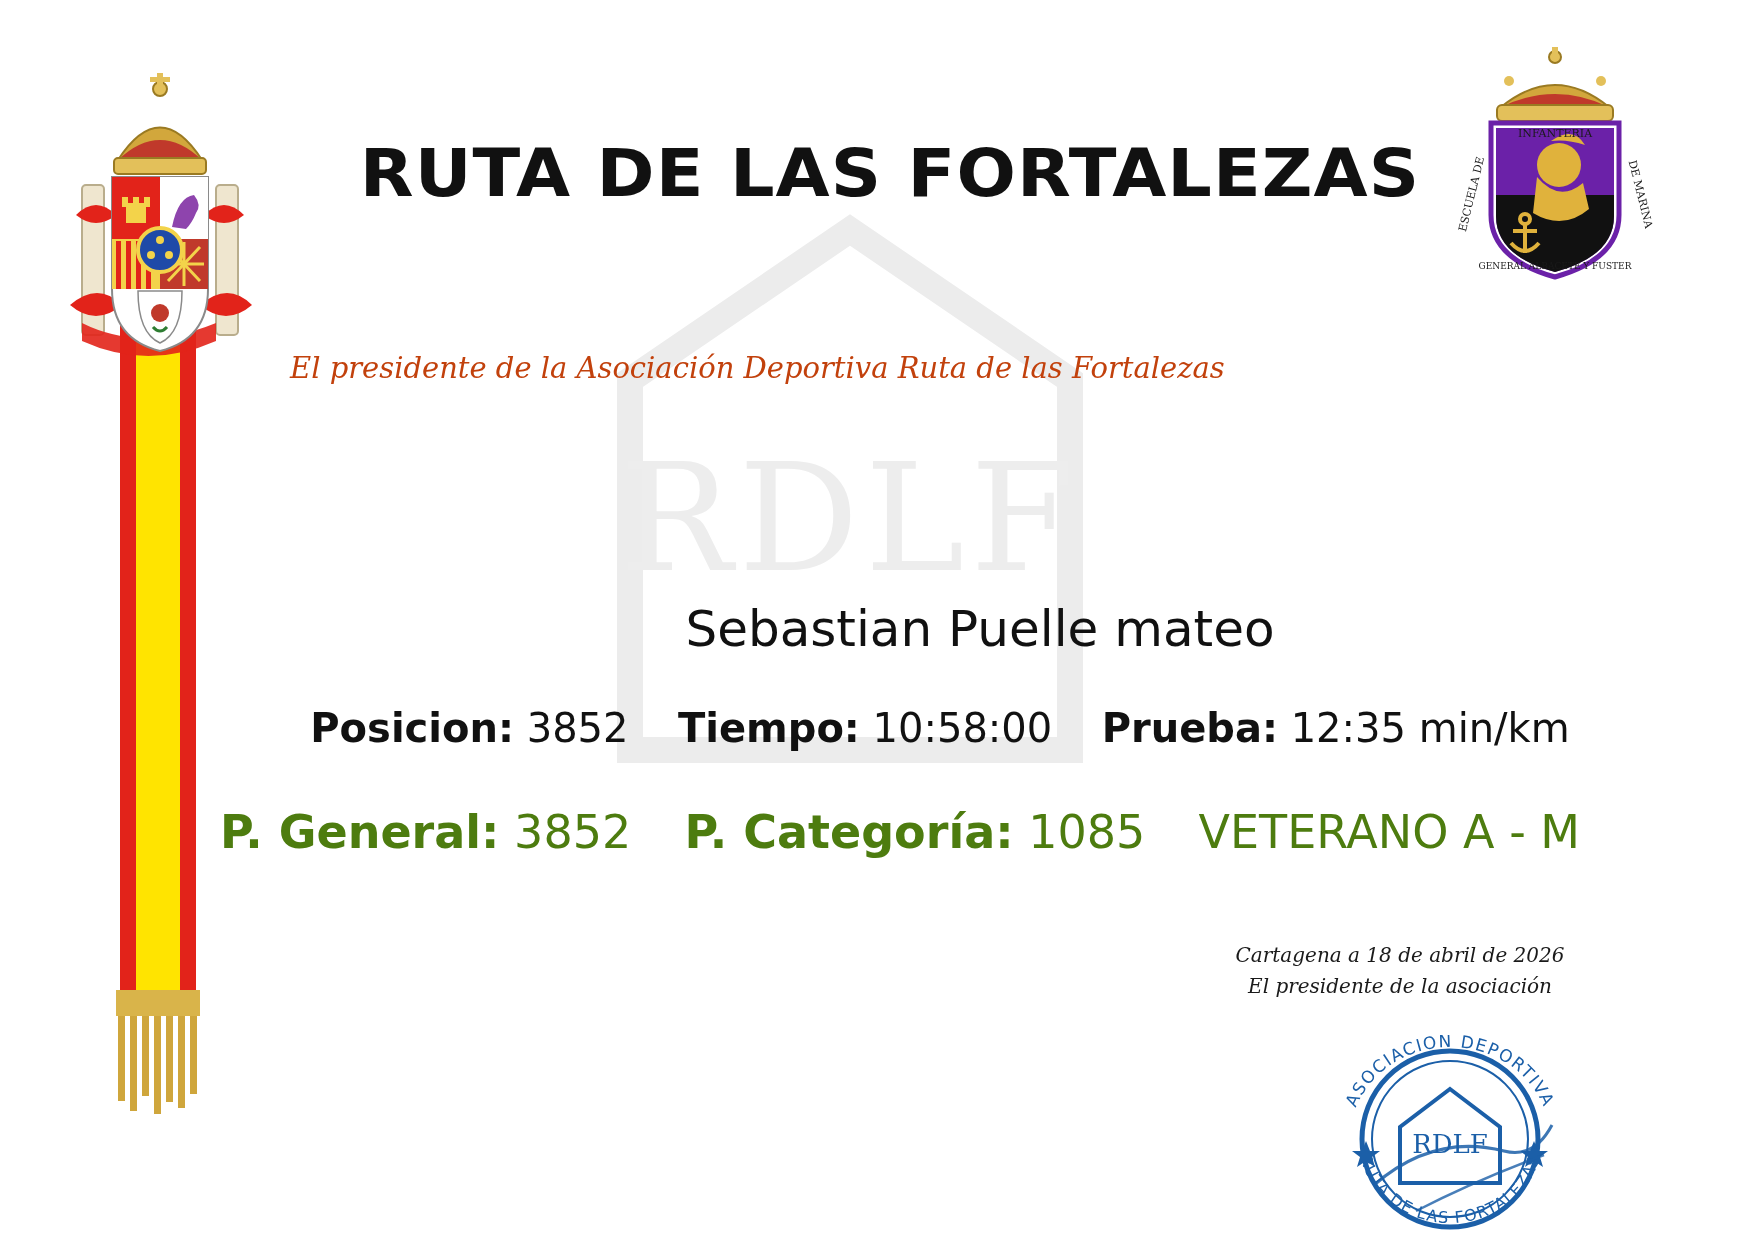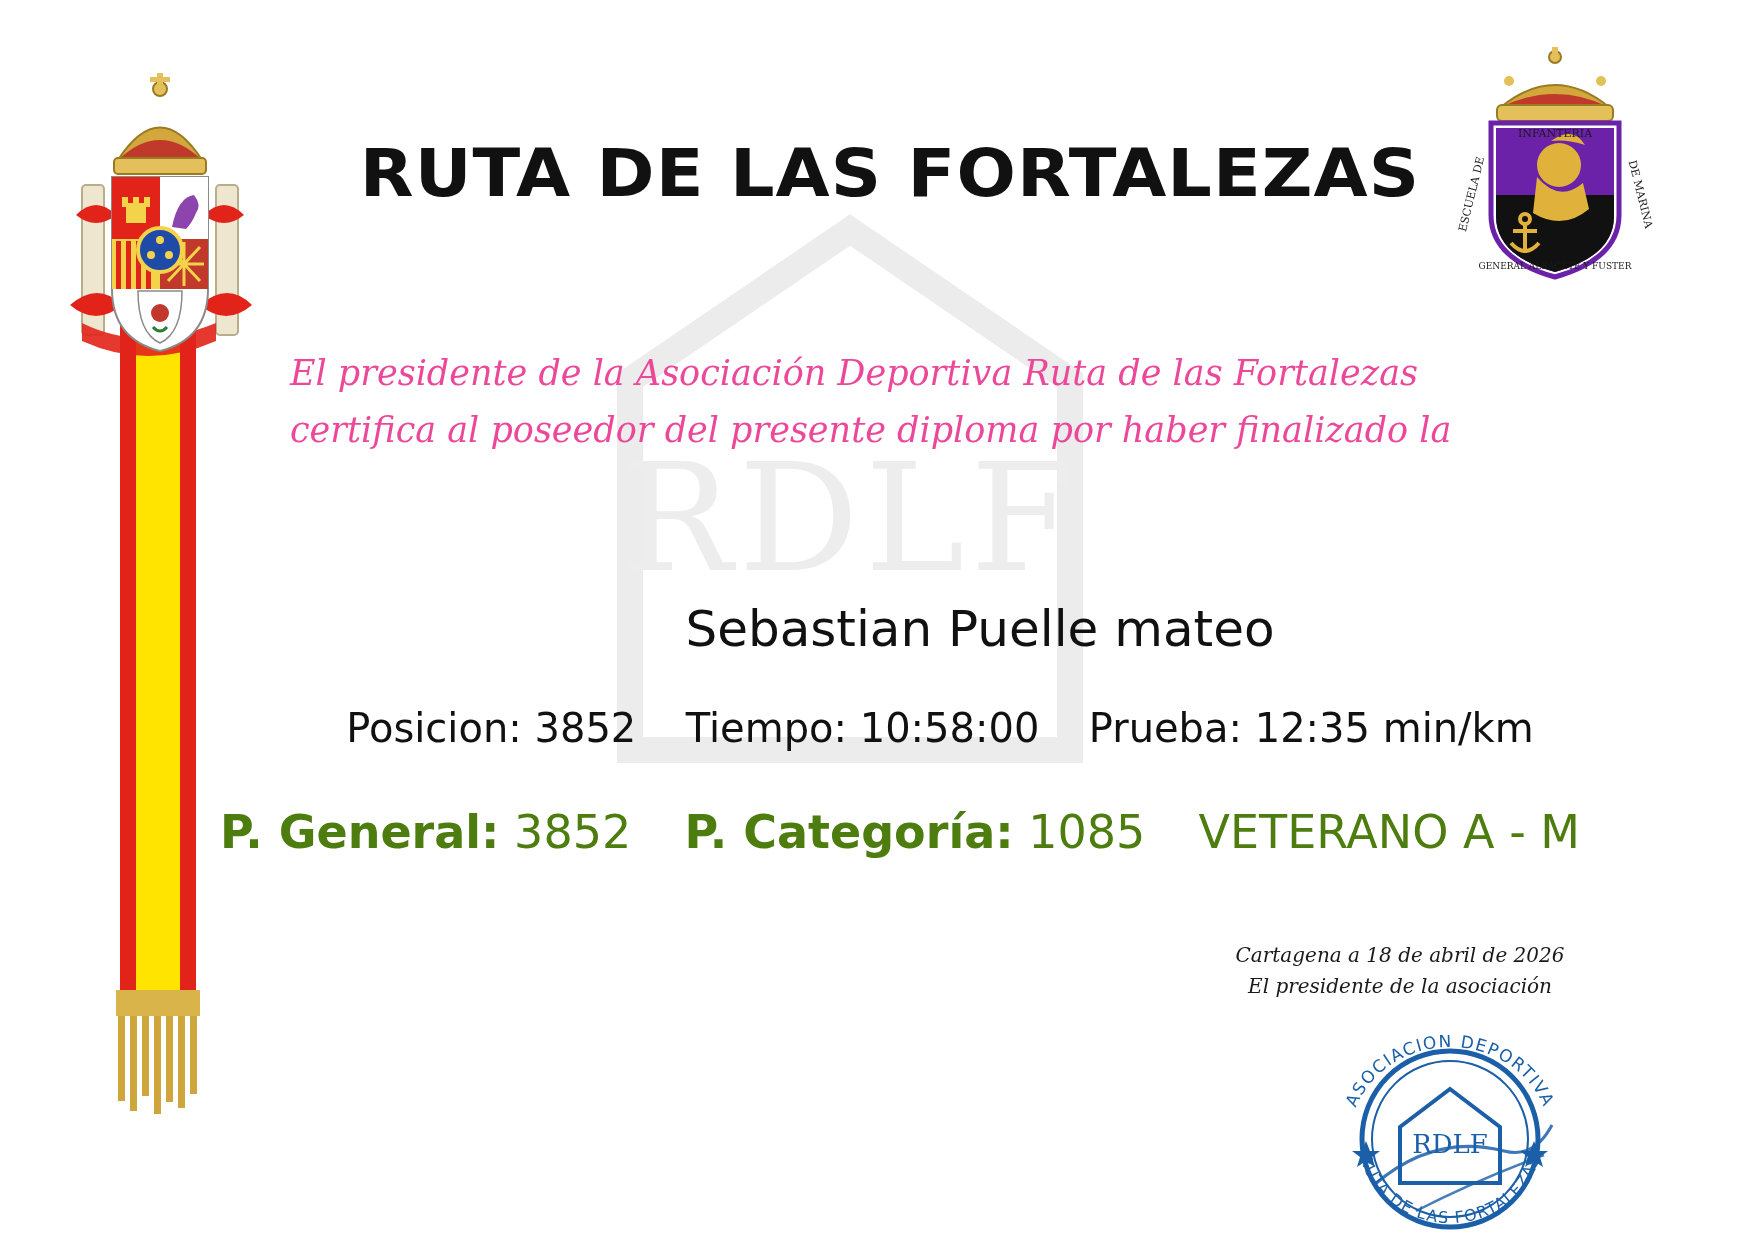--- a/index.html
+++ b/index.html
@@ -60,23 +60,23 @@
     transform-origin: center;
   }
 
   
   .body-text {
     position: absolute;
     left: 290px;
     top: 345px;
     width: 1380px;
     font-family: "DejaVu Serif", serif;
-    font-size: 35px;
+    font-size: 29px;
     line-height: 1.62;
-    color: #ec4899;
+    color: #c2410c;
     font-style: italic;
   }
   .body-text div { white-space: nowrap; }
 
   
   .runner-name {
     position: absolute;
     left: 290px;
     top: 600px;
     width: 1380px;
@@ -91,21 +91,21 @@
     position: absolute;
     left: 210px;
     top: 705px;
     width: 1460px;
     text-align: center;
     font-family: "DejaVu Sans", sans-serif;
     font-size: 40px;
     color: #111111;
     white-space: nowrap;
   }
-  .results-line1 .lbl { font-weight: normal; }
+  .results-line1 .lbl { font-weight: bold; }
   .results-line1 .val { font-weight: normal; }
   .gap { display: inline-block; width: 24px; }
 
   
   .results-line2 {
     position: absolute;
     left: 120px;
     top: 805px;
     width: 1560px;
     text-align: center;
@@ -265,21 +265,20 @@
     <text x="100" y="92" text-anchor="middle" font-family="DejaVu Serif, serif" font-size="11" fill="#1a1a1a">INFANTERIA</text>
     <text x="182" y="150" transform="rotate(76 182 150)" text-anchor="middle" font-family="DejaVu Serif, serif" font-size="11" fill="#1a1a1a">DE MARINA</text>
     <text x="100" y="224" text-anchor="middle" font-family="DejaVu Serif, serif" font-size="9" fill="#1a1a1a">GENERAL ALBACETE Y FUSTER</text>
   </svg>
 </div>
 
 <div class="title">RUTA DE LAS FORTALEZAS</div>
 
 <div class="body-text">
   <div>El presidente de la Asociación Deportiva Ruta de las Fortalezas</div>
-  <div>certifica al poseedor del presente diploma por haber finalizado la</div>
 </div>
 
 <div class="runner-name">Sebastian Puelle mateo</div>
 
 <div class="results-line1">
   <span class="lbl">Posicion:</span>
   <span class="val">3852</span>
   <span class="gap"></span>
   <span class="lbl">Tiempo:</span>
   <span class="val">10:58:00</span>

